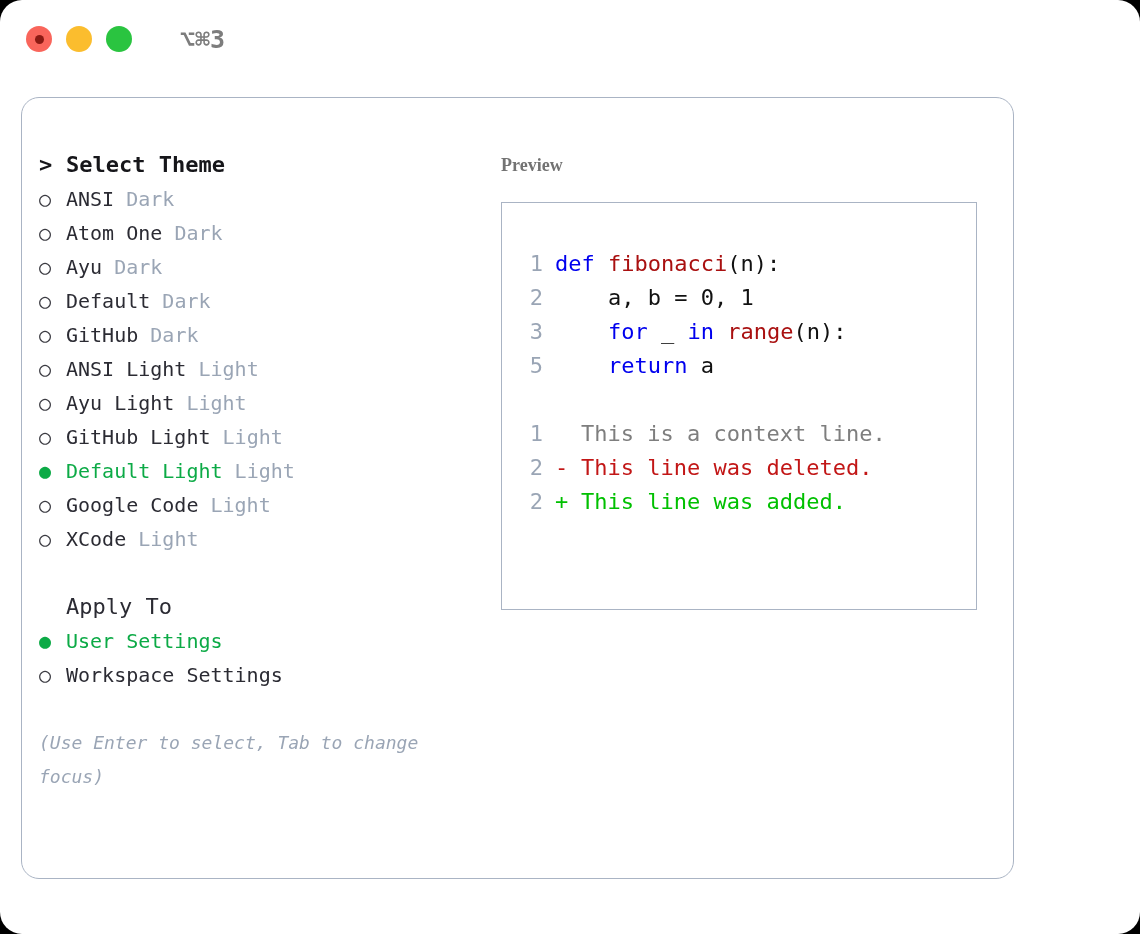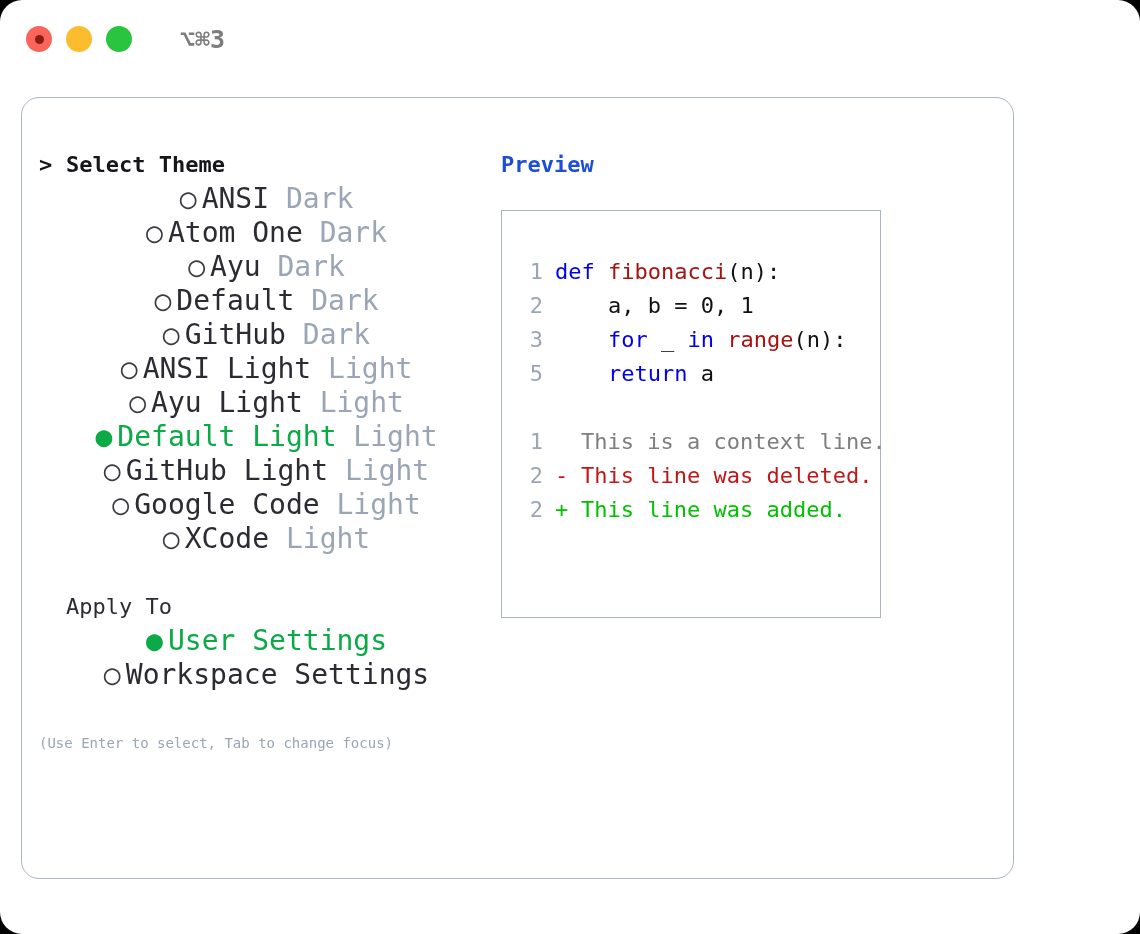--- a/index.html
+++ b/index.html
@@ -92,25 +92,24 @@
 
   
   .left-col {
     position: absolute;
     left: 17px;
     top: 50px;
     width: 450px;
   }
 
   .line {
-    font-size: 28px;
+    font-size: 20px;
     line-height: 34px;
     white-space: pre;
     color: #2b2b33;
-    text-align: center;
   }
 
   .section-head {
     font-size: 22px;
     line-height: 34px;
     white-space: pre;
     color: #16161a;
     font-weight: bold;
   }
   .section-head.plain {
@@ -128,45 +127,47 @@
   .marker.caret     { color: #16161a; font-weight: bold; }
 
   .item-label { color: #2b2b33; }
   .item-label.selected { color: #0caa46; }
   .item-tag { color: #9aa5b5; }
 
   .spacer { height: 34px; }
 
   .hint {
     margin-top: 34px;
-    font-size: 14px;
+    font-size: 18px;
     line-height: 34px;
     color: #9aa5b5;
     width: 410px;
     white-space: pre-wrap;
     word-break: normal;
+    font-style: italic;
   }
 
   
   .right-col {
     position: absolute;
     left: 479px;
     top: 50px;
     width: 490px;
   }
   .preview-title {
-    font-size: 22px;
+    font-size: 18px;
     line-height: 34px;
     font-weight: bold;
-    color: #1d4ed8;
-    white-space: pre;
+    color: #737373;
+    white-space: pre;
+    font-family: Liberation Serif, serif;
   }
   .preview-box {
-    margin-top: 28px;
-    width: 380px;
+    margin-top: 20px;
+    width: 476px;
     height: 408px;
     border: 1.5px solid #aab4c4;
     box-sizing: border-box;
     background: #ffffff;
     position: relative;
   }
   .code-area {
     position: absolute;
     left: 13px;
     top: 44px;
@@ -227,23 +228,23 @@
 
         <div class="line"><span class="marker dot-empty">○</span><span class="item-label">Default</span><span class="item-tag"> </span><span class="item-tag">Dark</span></div>
 
 
         <div class="line"><span class="marker dot-empty">○</span><span class="item-label">GitHub</span><span class="item-tag"> </span><span class="item-tag">Dark</span></div>
 
         <div class="line"><span class="marker dot-empty">○</span><span class="item-label">ANSI Light</span><span class="item-tag"> </span><span class="item-tag">Light</span></div>
 
         <div class="line"><span class="marker dot-empty">○</span><span class="item-label">Ayu Light</span><span class="item-tag"> </span><span class="item-tag">Light</span></div>
 
+        <div class="line"><span class="marker dot-empty">○</span><span class="item-label">GitHub Light</span><span class="item-tag"> </span><span class="item-tag">Light</span></div>
+
         <div class="line"><span class="marker dot-full">●</span><span class="item-label selected">Default Light</span><span class="item-tag"> </span><span class="item-tag">Light</span></div>
-
-        <div class="line"><span class="marker dot-empty">○</span><span class="item-label">GitHub Light</span><span class="item-tag"> </span><span class="item-tag">Light</span></div>
 
         <div class="line"><span class="marker dot-empty">○</span><span class="item-label">Google Code</span><span class="item-tag"> </span><span class="item-tag">Light</span></div>
 
         <div class="line"><span class="marker dot-empty">○</span><span class="item-label">XCode</span><span class="item-tag"> </span><span class="item-tag">Light</span></div>
 
         <div class="spacer"></div>
 
         <div class="section-head plain"><span class="marker"> </span><span>Apply To</span></div>
 
         <div class="line"><span class="marker dot-full">●</span><span class="item-label selected">User Settings</span></div>

